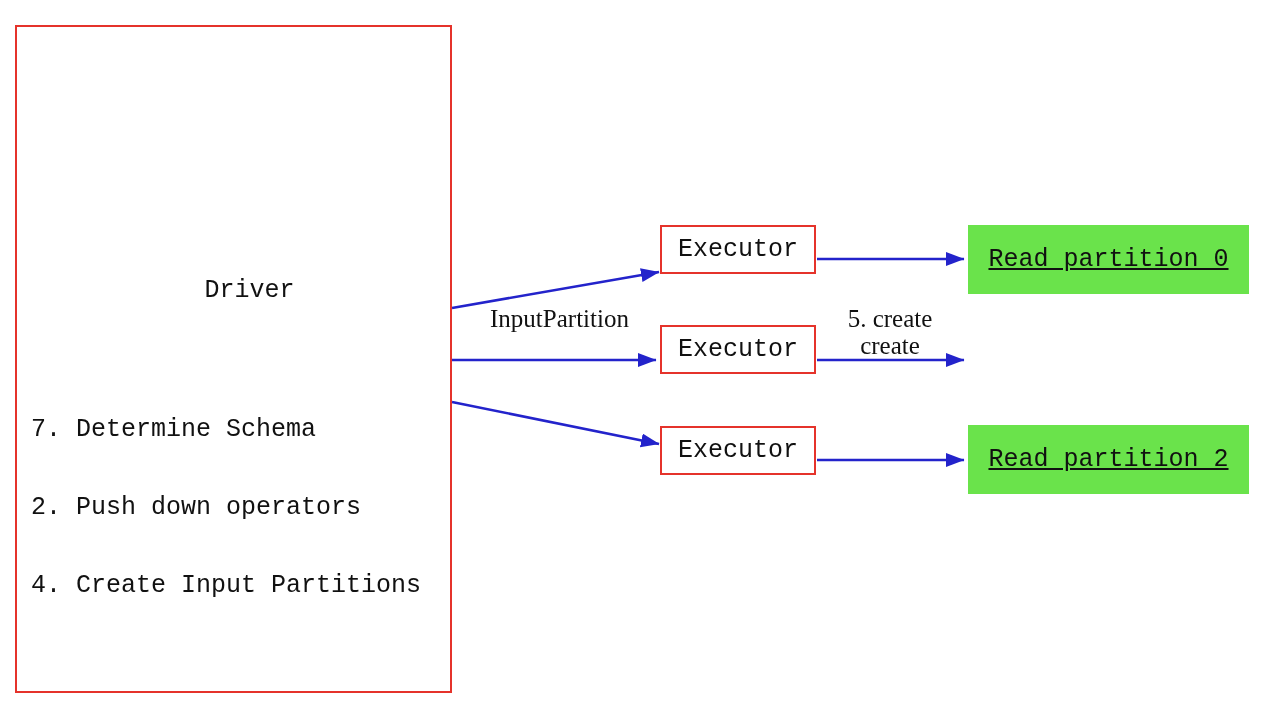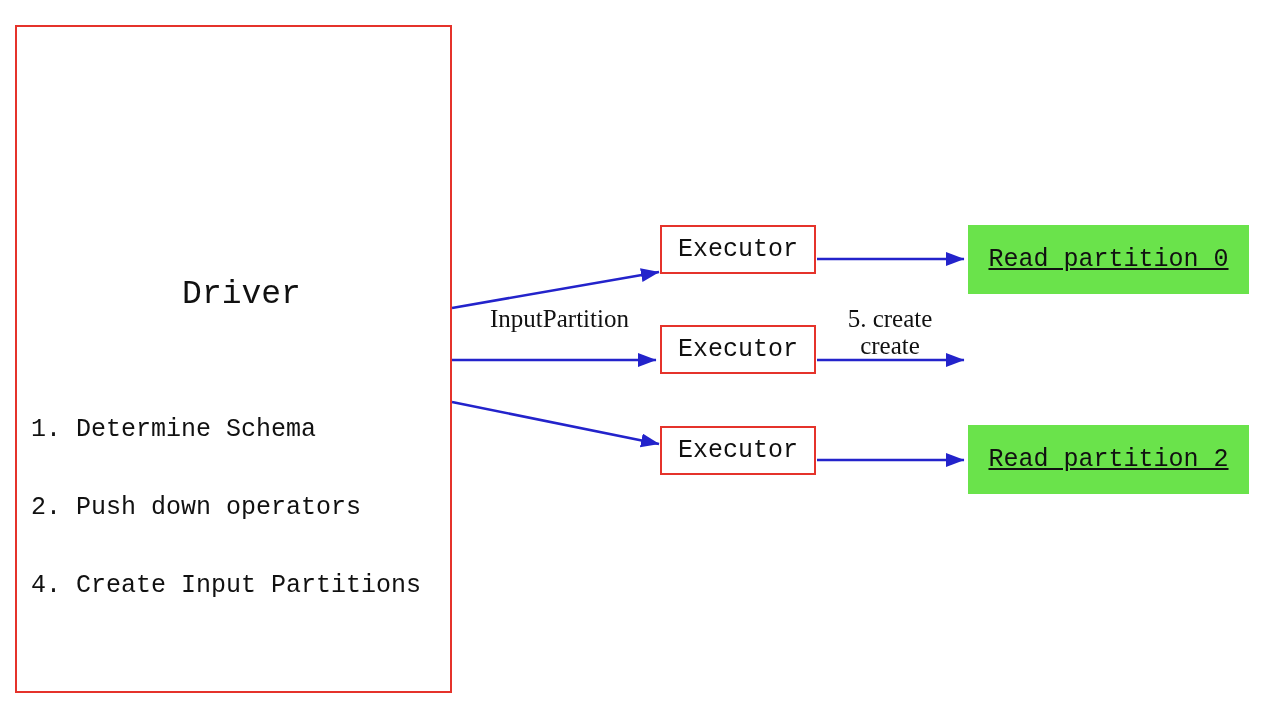--- a/index.html
+++ b/index.html
@@ -33,24 +33,24 @@
   
   .driver-box {
     position: absolute;
     left: 15px; top: 25px;
     width: 437px; height: 668px;
     border: 2px solid var(--box-border-red);
     background: transparent;
   }
   .driver-title {
     position: absolute;
-    left: 8px; top: 249px;
+    left: 16px; top: 249px;
     width: 100%;
     text-align: center;
-    font-size: 33px;
+    font-size: 25px;
   }
   .driver-steps {
     position: absolute;
     left: 14px; top: 338px;
     font-size: 25px;
     line-height: 26px;
     white-space: pre;
   }
   
   .executor-box {
@@ -117,21 +117,21 @@
     <line class="arrow" x1="452" y1="360" x2="656" y2="360" marker-end="url(#ah)"></line>
     <line class="arrow" x1="452" y1="402" x2="659" y2="444" marker-end="url(#ah)"></line>
     <line class="arrow" x1="817" y1="259" x2="964" y2="259" marker-end="url(#ah)"></line>
     <line class="arrow" x1="817" y1="360" x2="964" y2="360" marker-end="url(#ah)"></line>
     <line class="arrow" x1="817" y1="460" x2="964" y2="460" marker-end="url(#ah)"></line>
   </svg>
 
   <div class="driver-box">
     <div class="driver-title mono">Driver</div>
     <div class="driver-steps mono">
-      <div>1. Determine Schema</div>
+      <div>7. Determine Schema</div>
       <div>2. Push down operators</div>
       <div>4. Create Input Partitions</div>
     </div>
   </div>
 
   <div class="arrow-label serif label-serialize">
     <div>InputPartition</div>
   </div>
   <div class="arrow-label serif label-reader">
     <div>5. create</div>

